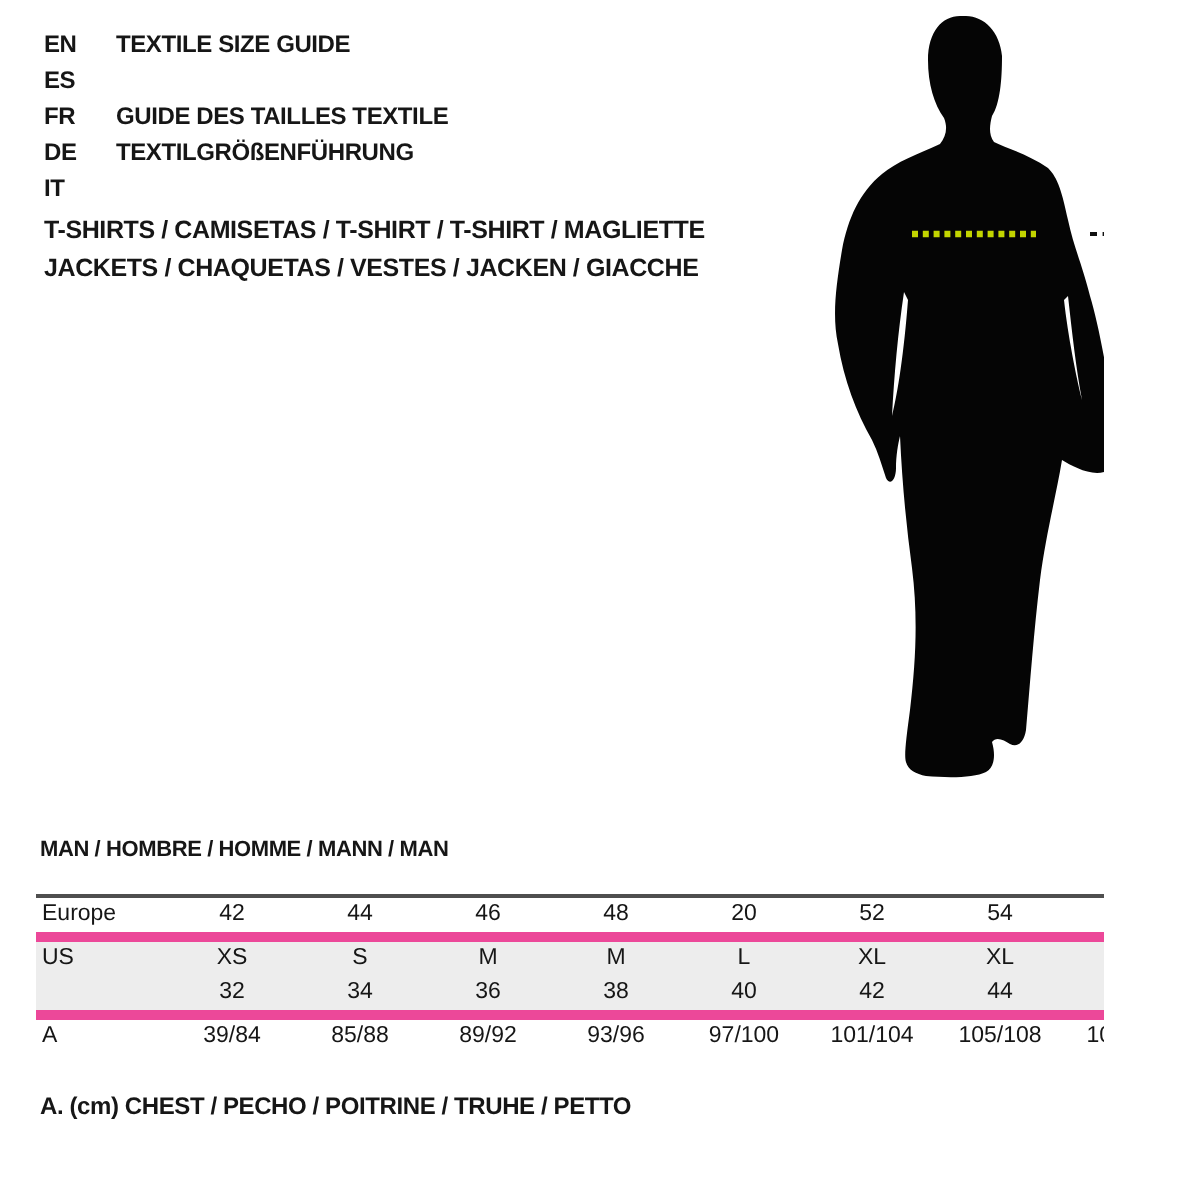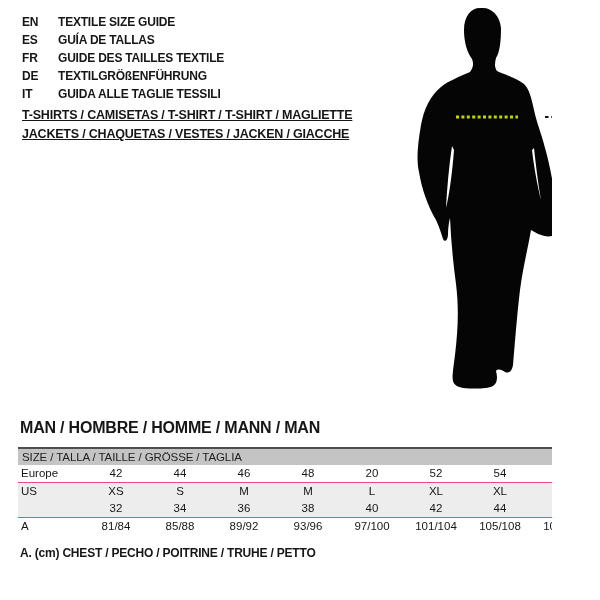--- a/index.html
+++ b/index.html
@@ -7,62 +7,60 @@
     position:relative;width:552px;height:600px;background:#ffffff;
     font-family:"Liberation Sans", sans-serif;color:#161616;overflow:hidden;
   }
   
   .lang-block{position:absolute;left:22px;top:13px;}
   .lang-row{display:flex;height:18px;line-height:18px;}
   .lang-code{width:36px;font-weight:bold;font-size:12px;letter-spacing:-0.2px;}
   .lang-label{font-weight:bold;font-size:12px;letter-spacing:-0.2px;white-space:nowrap;}
   
   .cat-block{position:absolute;left:22px;top:106px;}
-  .cat-line{font-weight:bold;font-size:12.5px;line-height:19px;letter-spacing:-0.2px;white-space:nowrap;text-decoration:underline;}
+  .cat-line{font-weight:bold;font-size:12.5px;line-height:19px;letter-spacing:-0.2px;white-space:nowrap;}
   
   .figure-wrap{position:absolute;left:410px;top:0;width:190px;height:400px;}
   .measure-a-label{font-family:"Liberation Sans",sans-serif;}
   
-  .man-heading{position:absolute;left:20px;top:419px;font-weight:bold;font-size:16px;letter-spacing:-0.2px;text-align:center;}
+  .man-heading{position:absolute;left:20px;top:419px;font-weight:bold;font-size:11px;letter-spacing:-0.2px;text-align:center;}
   
   .size-table{position:absolute;left:18px;top:447px;width:578px;border-top:2px solid #4f4f4f;font-size:11.5px;}
   .t-header{height:16px;line-height:16px;background:#c4c4c4;padding-left:4px;color:#222;letter-spacing:-0.1px;}
   .t-row{display:grid;grid-template-columns:66px repeat(8,1fr);height:17px;line-height:17px;}
   .t-row.shaded{background:#ededed;}
-  .t-row.bt{border-top:1px solid #ec4899;}
+  .t-row.bt{border-top:5px solid #ec4899;}
   .t-label{padding-left:3px;text-align:left;}
   .t-cell{text-align:center;}
   
   .footnote{position:absolute;left:20px;top:546px;font-weight:bold;font-size:12px;letter-spacing:-0.2px;}
 </style>
 </head>
 <body>
 
 <div id="stage">
 
   <div class="lang-block">
     <div class="lang-row">
       <span class="lang-code">EN</span>
       <span class="lang-label">TEXTILE SIZE GUIDE</span>
     </div>
     <div class="lang-row">
       <span class="lang-code">ES</span>
-      <span class="lang-label">GUÍA DE TALLAS</span>
     </div>
     <div class="lang-row">
       <span class="lang-code">FR</span>
       <span class="lang-label">GUIDE DES TAILLES TEXTILE</span>
     </div>
     <div class="lang-row">
       <span class="lang-code">DE</span>
       <span class="lang-label">TEXTILGRÖßENFÜHRUNG</span>
     </div>
     <div class="lang-row">
       <span class="lang-code">IT</span>
-      <span class="lang-label">GUIDA ALLE TAGLIE TESSILI</span>
     </div>
   </div>
 
   <div class="cat-block">
     <div class="cat-line">T-SHIRTS / CAMISETAS / T-SHIRT / T-SHIRT / MAGLIETTE</div>
     <div class="cat-line">JACKETS / CHAQUETAS / VESTES / JACKEN / GIACCHE</div>
   </div>
 
   <div class="figure-wrap">
     <svg width="190" height="400" viewBox="410 0 190 400" xmlns="http://www.w3.org/2000/svg">
@@ -108,21 +106,20 @@
                Z" fill="#050505"></path>
       <line x1="456" y1="117" x2="518" y2="117" stroke-width="3.2" stroke-dasharray="3 2.4" stroke="#c3d500"></line>
       <line x1="545" y1="117" x2="562" y2="117" stroke-width="2" stroke-dasharray="3.5 2.8" stroke="#111111"></line>
       <text class="measure-a-label" x="566" y="122" font-size="13" fill="#111">A</text>
     </svg>
   </div>
 
   <div class="man-heading">MAN / HOMBRE / HOMME / MANN / MAN</div>
 
   <div class="size-table">
-    <div class="t-header">SIZE / TALLA / TAILLE / GRÖSSE / TAGLIA</div>
 
     <div class="t-row">
       <span class="t-label">Europe</span>
       <span class="t-cell">42</span>
       <span class="t-cell">44</span>
       <span class="t-cell">46</span>
       <span class="t-cell">48</span>
       <span class="t-cell">20</span>
       <span class="t-cell">52</span>
       <span class="t-cell">54</span>
@@ -148,21 +145,21 @@
       <span class="t-cell">36</span>
       <span class="t-cell">38</span>
       <span class="t-cell">40</span>
       <span class="t-cell">42</span>
       <span class="t-cell">44</span>
       <span class="t-cell">46</span>
     </div>
 
     <div class="t-row bt">
       <span class="t-label">A</span>
-      <span class="t-cell">81/84</span>
+      <span class="t-cell">39/84</span>
       <span class="t-cell">85/88</span>
       <span class="t-cell">89/92</span>
       <span class="t-cell">93/96</span>
       <span class="t-cell">97/100</span>
       <span class="t-cell">101/104</span>
       <span class="t-cell">105/108</span>
       <span class="t-cell">109/175</span>
     </div>
   </div>
 

